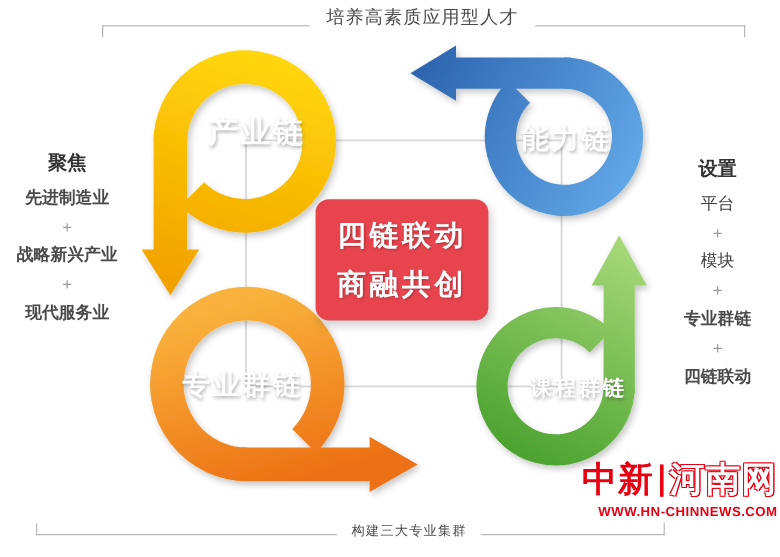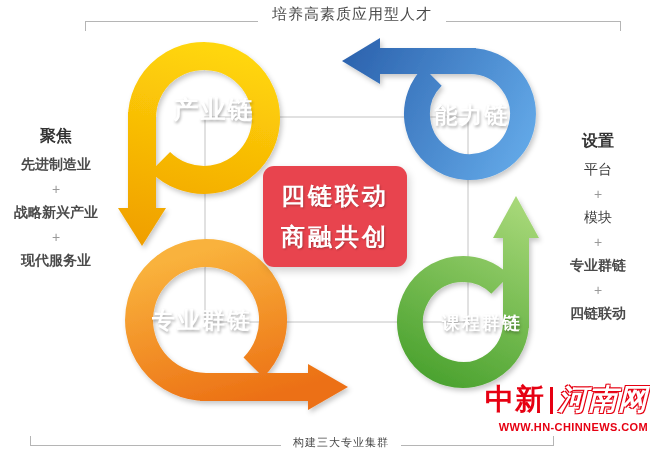--- a/index.html
+++ b/index.html
@@ -56,21 +56,20 @@
   .side-item.plain { font-weight:400; color:#404040; }
   .side-plus  { font-size:14px; color:#999; margin:5px 0; font-weight:400; }
 
   .watermark { position:absolute; right:2px; top:380px; text-align:right; z-index:5; }
   .wm-row { display:flex; align-items:center; justify-content:flex-end; }
   .wm-bold { font-size:29px; font-weight:bold; color:#e60012; letter-spacing:1px; }
   .wm-divider { width:3px; height:27px; background:#e60012; margin:0 5px; }
   .wm-outline {
     font-size:29px; font-weight:bold; color:#fff; letter-spacing:1px;
     text-shadow:-1px -1px 0 #e60012, 1px -1px 0 #e60012, -1px 1px 0 #e60012, 1px 1px 0 #e60012;
-    font-style:italic;
   }
   .wm-url { font-size:11px; font-weight:bold; color:#e60012; margin-top:1px; letter-spacing:0.4px; }
 </style>
 </head>
 <body>
 
 <div class="stage">
 
   <div class="bracket-top"></div>
   <div class="bracket-bottom"></div>

